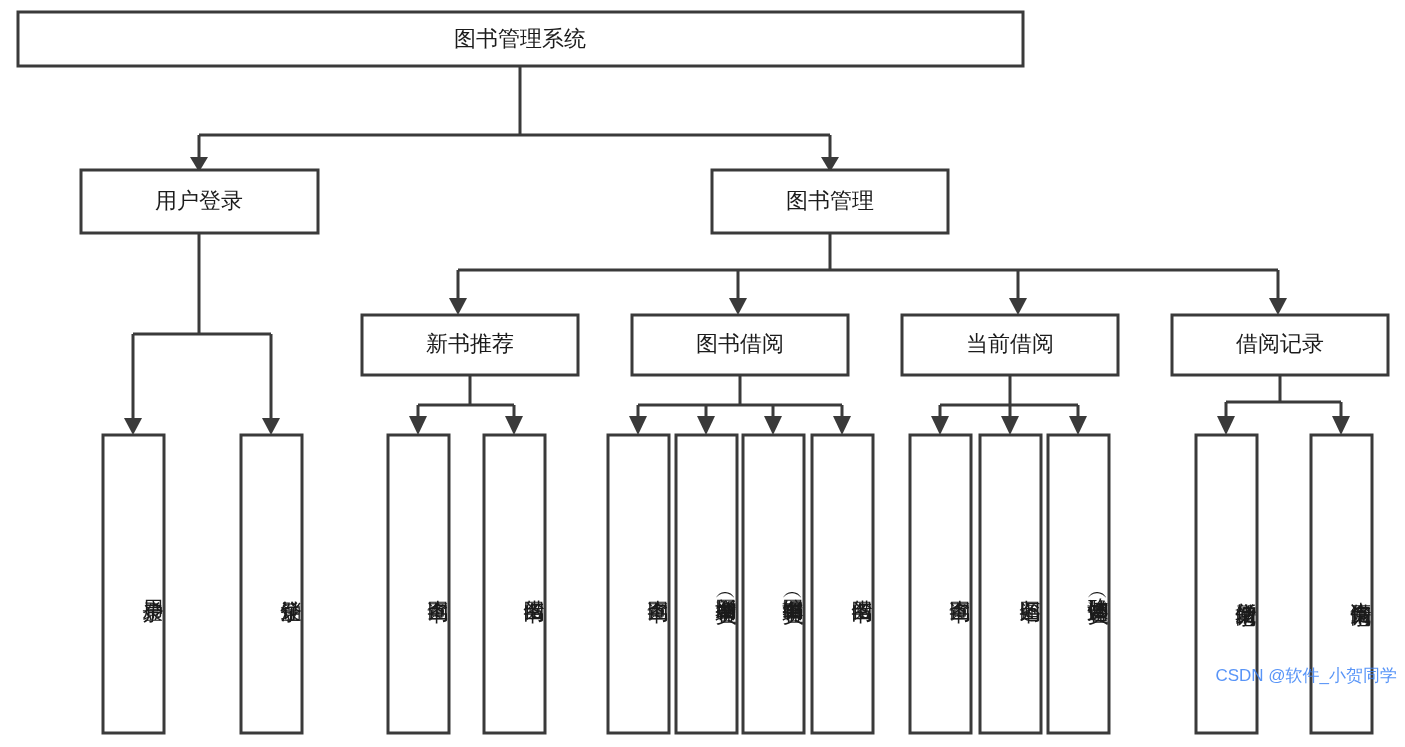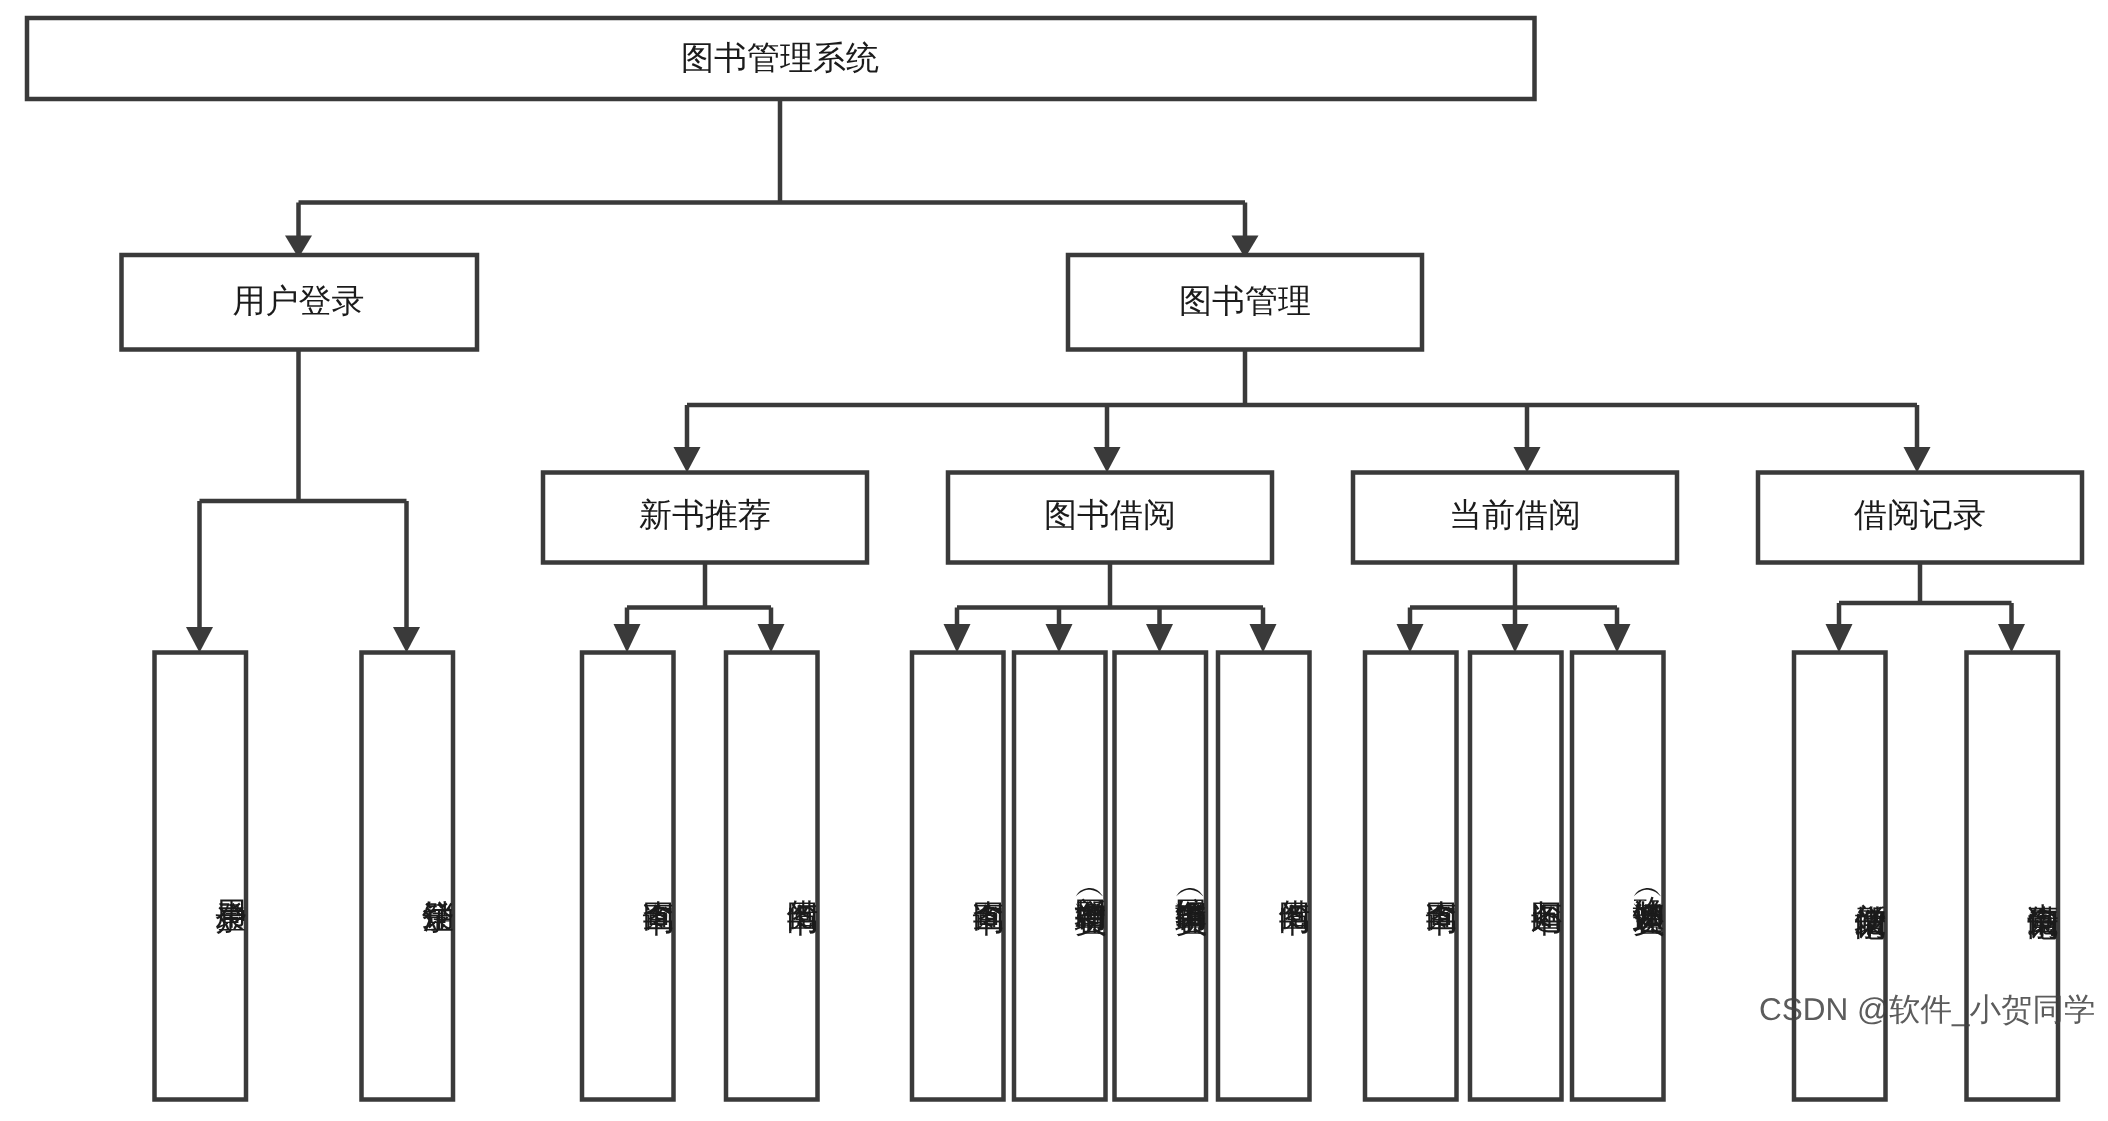--- a/index.html
+++ b/index.html
@@ -61,22 +61,22 @@
     pointer-events: none;
   }
   .vbox-wrap {
     position: absolute;
   }
   #watermark {
     position: absolute;
     right: 8px;
     bottom: 4px;
     font-family: "Liberation Sans", "DejaVu Sans", sans-serif;
-    font-size: 21px;
-    color: #404040;
+    font-size: 17px;
+    color: #3b82f6;
     opacity: 0.85;
     white-space: nowrap;
     pointer-events: none;
     text-align: right;
   }
 </style>
 </head>
 <body>
 
 <div id="diagram-root">

